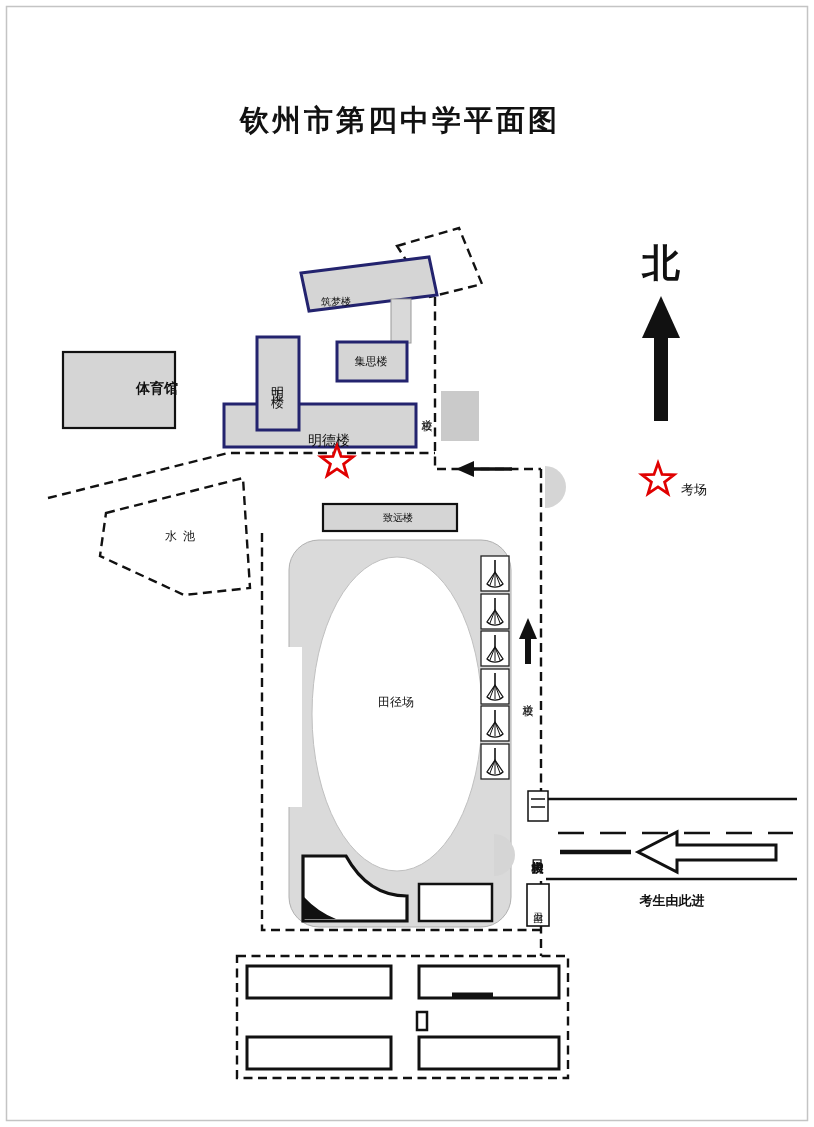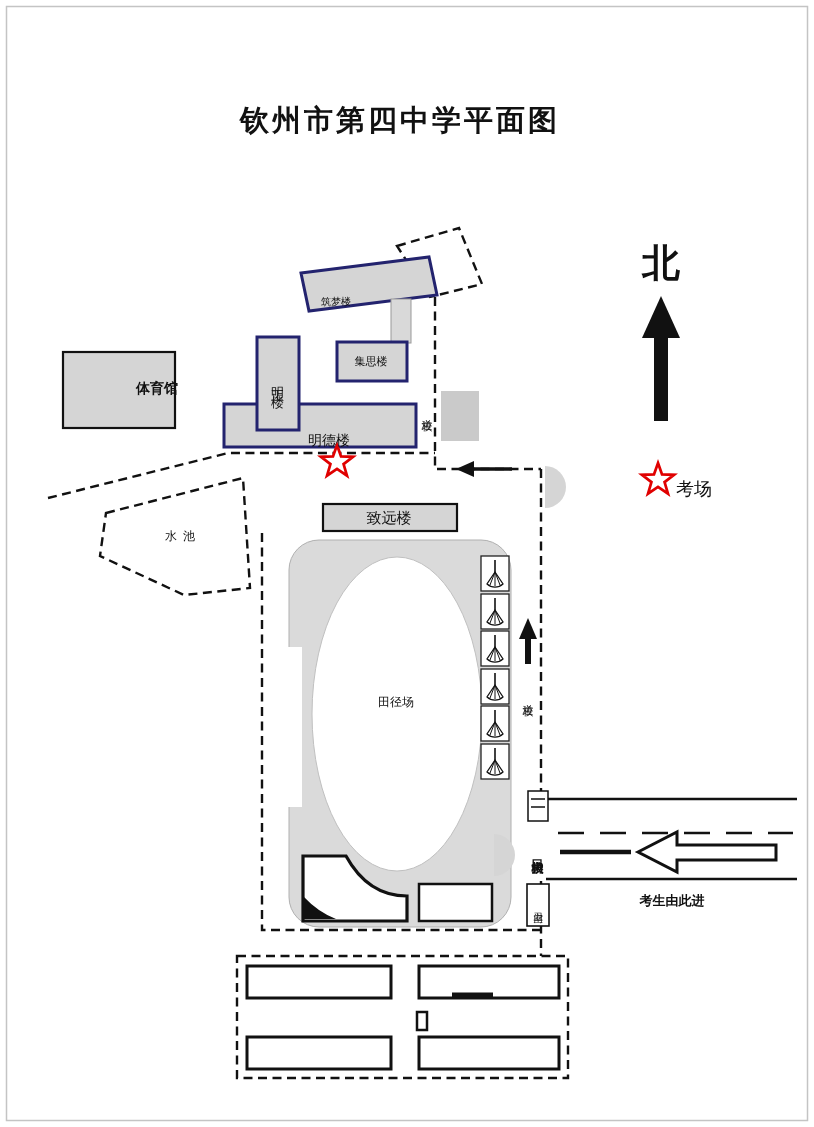--- a/index.html
+++ b/index.html
@@ -127,29 +127,29 @@
   <div class="label" style="left:118px;top:389px;font-size:14px;font-weight:600;margin-left:39px;">体育馆</div>
 
   <div class="label v" style="left:277px;top:383px;font-size:13px;letter-spacing:5px;">明正楼</div>
 
   <div class="label" style="left:371px;top:362px;font-size:11px;">集思楼</div>
 
   <div class="label" style="left:329px;top:430px;font-size:14px;margin-top:11px;">明德楼</div>
 
   <div class="label v" style="left:426px;top:411px;font-size:11px;">校道</div>
 
-  <div class="label" style="left:389px;top:518px;font-size:15px;">致远楼</div>
+  <div class="label" style="left:398px;top:518px;font-size:10px;">致远楼</div>
 
   <div class="label" style="left:183px;top:536px;font-size:12px;letter-spacing:6px;">水池</div>
 
   <div class="label" style="left:396px;top:702px;font-size:12px;">田径场</div>
 
   <div class="label v" style="left:527px;top:696px;font-size:11px;">校道</div>
 
   <div class="label v" style="left:537px;top:851px;font-size:12px;font-weight:700;">学校大门口</div>
 
   <div class="label v" style="left:538px;top:905px;font-size:9.5px;">门卫室</div>
 
   <div class="label" style="left:672px;top:901px;font-size:13px;font-weight:600;">考生由此进</div>
 
-  <div class="label" style="left:694px;top:490px;font-size:18px;">考场</div>
+  <div class="label" style="left:694px;top:490px;font-size:13px;">考场</div>
 
 </div>
 
 </body></html>

